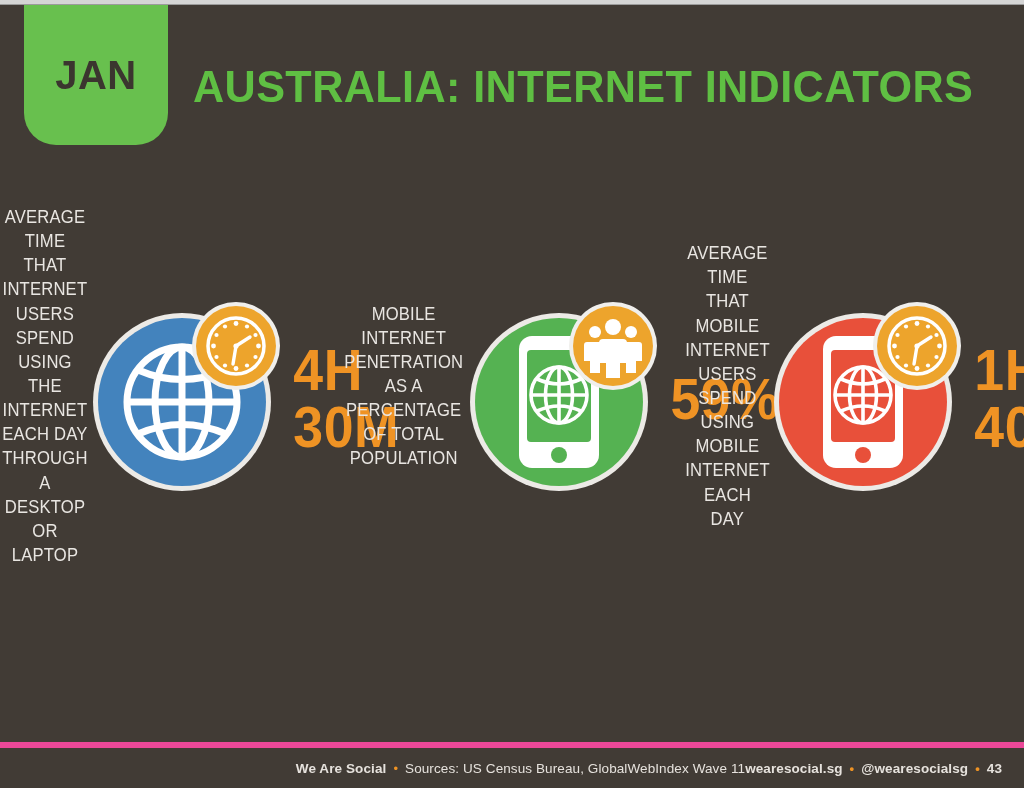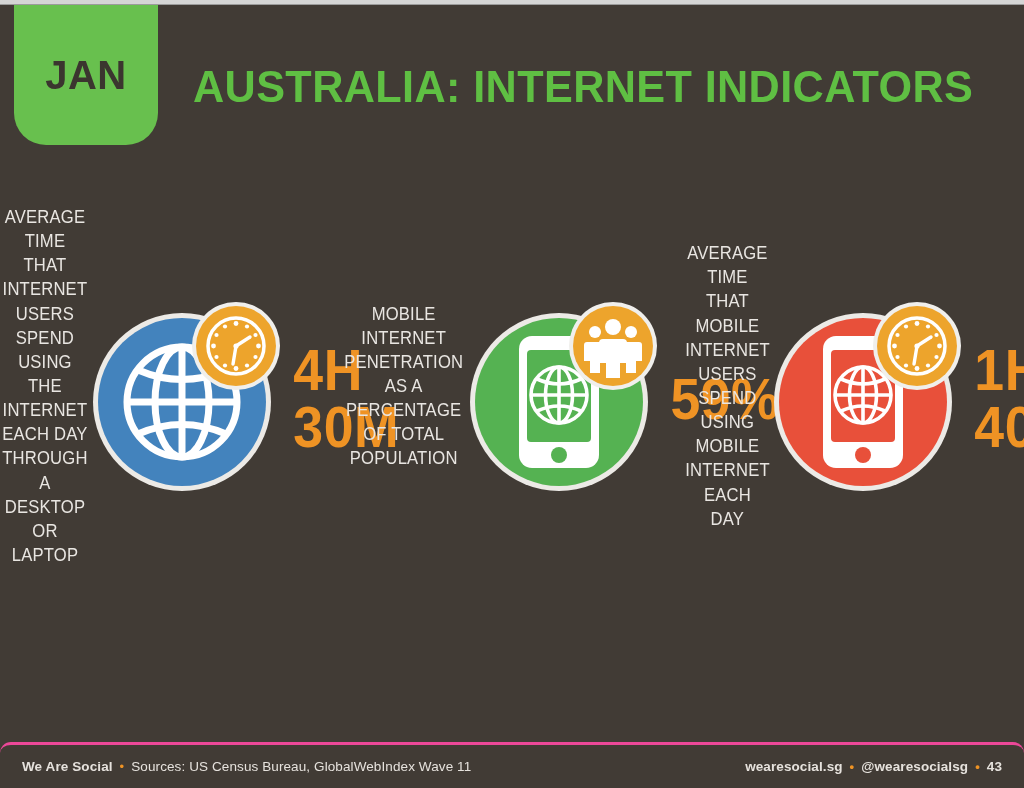--- a/index.html
+++ b/index.html
@@ -24,21 +24,21 @@
     width: 1024px;
     height: 5px;
     background: #d5d5d5;
     border-bottom: 1px solid #9b9b9b;
     box-sizing: border-box;
   }
 
   
   .date-badge {
     position: absolute;
-    left: 14px;
+    left: 24px;
     top: 5px;
     width: 144px;
     height: 140px;
     background: #68c04e;
     border-bottom-left-radius: 32px;
     border-bottom-right-radius: 32px;
     display: flex;
     flex-direction: column;
     align-items: center;
     justify-content: center;
@@ -107,27 +107,26 @@
     transform: scaleX(0.94);
   }
 
   
   .footer {
     position: absolute;
     left: 0;
     bottom: 0;
     width: 1024px;
     height: 46px;
-    border-top: 3px solid #ec4899;
+    border-top: 6px solid #ec4899;
     box-sizing: border-box;
     display: flex;
     align-items: center;
-    justify-content: space-between;
+    justify-content: flex-end;
     padding: 0 22px;
-    border-radius: 11px;
   }
   .footer-left, .footer-right {
     display: flex;
     align-items: center;
     gap: 7px;
     color: #e6e2dd;
     font-size: 13.5px;
     letter-spacing: 0.1px;
   }
   .footer b { font-weight: bold; }

